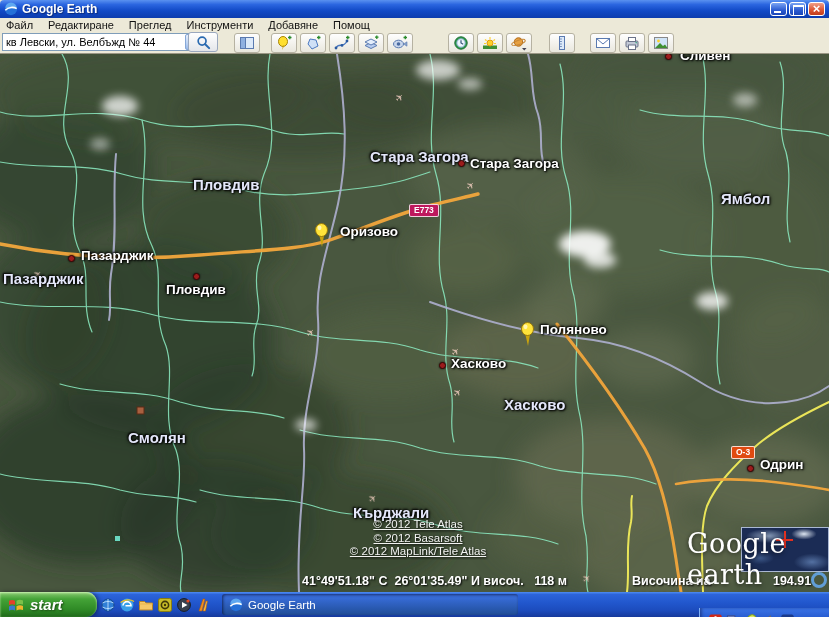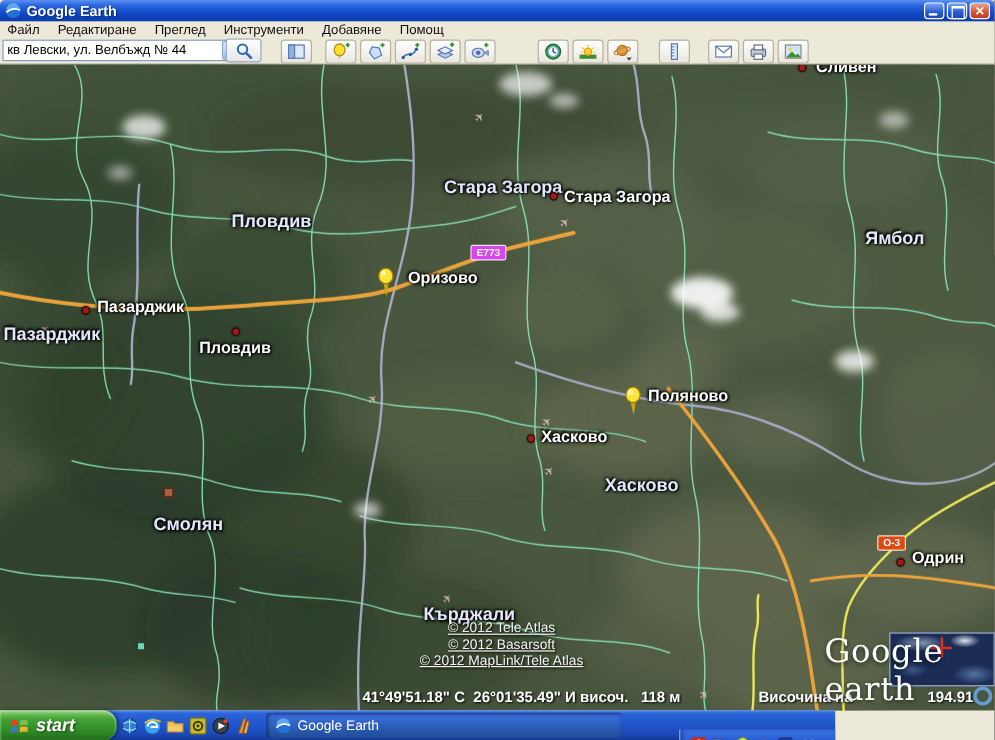--- a/index.html
+++ b/index.html
@@ -74,21 +74,21 @@
       radial-gradient(18px 8px at 62px 6px, rgba(230,238,248,.95), rgba(230,238,248,0) 70%),
       radial-gradient(30px 10px at 25px 8px, rgba(170,190,215,.8), rgba(170,190,215,0) 70%),
       radial-gradient(26px 12px at 70px 34px, rgba(90,120,170,.9), rgba(90,120,170,0) 70%),
       radial-gradient(20px 9px at 18px 30px, rgba(70,100,150,.8), rgba(70,100,150,0) 70%); }
   .inset .cross-h { position:absolute; left:34px; top:11px; width:17px; height:1.6px; background:#e03020; }
   .inset .cross-v { position:absolute; left:42px; top:3px; width:1.6px; height:17px; background:#e03020; }
   .nav-ring { position:absolute; left:811px; top:518px; width:16px; height:16px; border-radius:50%;
     border:3px solid #64a6e8; opacity:.9; }
 
   
-  .taskbar { position:absolute; left:0; top:592px; width:696px; height:25px;
+  .taskbar { position:absolute; left:0; top:592px; width:829px; height:25px;
     background:linear-gradient(180deg,#4f8df2 0%, #2c64da 10%, #2156cc 45%, #1c4bbc 75%, #16399b 100%); }
   .start-btn { position:absolute; left:0; top:0; height:25px; width:97px; border-radius:0 11px 11px 0;
     background:linear-gradient(180deg,#8ccc74 0%, #44a337 28%, #2f8a26 70%, #1f6a1a 100%);
     box-shadow:inset 0 1px 2px #c8f0b0, 2px 0 4px rgba(0,0,20,.45);
     display:flex; align-items:center; gap:3px; padding-left:7px;
     color:#fff; font-style:italic; font-weight:bold; font-size:15px; text-shadow:1px 1px 2px #1c4a14; }
   .start-btn svg { width:20px; height:16px; }
   .quicklaunch { position:absolute; left:99px; top:4px; display:flex; gap:2px; }
   .quicklaunch span { display:inline-grid; place-items:center; width:17px; height:17px; }
   .quicklaunch svg { width:16px; height:16px; }
@@ -377,21 +377,21 @@
             <ellipse cx="8.5" cy="8" rx="6" ry="6.5" fill="#ffe33a" stroke="#96780a"></ellipse>
             <ellipse cx="6.5" cy="5.8" rx="2" ry="2.4" fill="#fff6b0"></ellipse>
           </svg></div>
         <div class="map-label city" style="left: 340px; top: 170px;">Оризово</div>
         <div class="pin" style="left: 519px; top: 267px;"><svg width="18" height="26" viewBox="0 0 18 26">
             <path d="M9,25 L6.5,14 L11,13.5 Z" fill="#c9a40e"></path>
             <ellipse cx="8.5" cy="8" rx="6" ry="6.5" fill="#ffe33a" stroke="#96780a"></ellipse>
             <ellipse cx="6.5" cy="5.8" rx="2" ry="2.4" fill="#fff6b0"></ellipse>
           </svg></div>
         <div class="map-label city" style="left: 540px; top: 268px;">Поляново</div>
-        <div class="shield" style="left: 392px; top: 150px; background: #d946ef;">E773</div>
+        <div class="shield" style="left: 409px; top: 150px; background: #be185d;">E773</div>
         <div class="shield" style="left: 731px; top: 392px; background: rgb(224, 74, 16);">O-3</div>
       </div>
 
     <div class="copyright">
         <div>© 2012 Tele Atlas</div>
         <div>© 2012 Basarsoft</div>
         <div>© 2012 MapLink/Tele Atlas</div>
       </div>
     <div class="status-left">41°49'51.18" С  26°01'35.49" И височ.   118 м</div>
     <div class="status-right">

